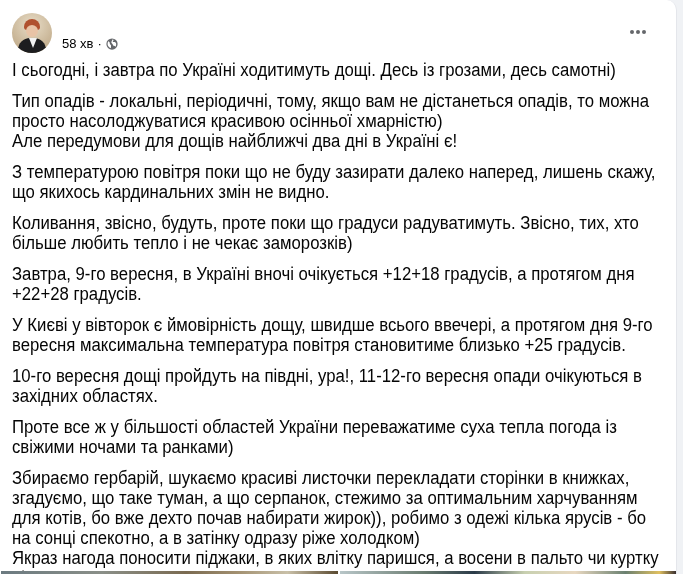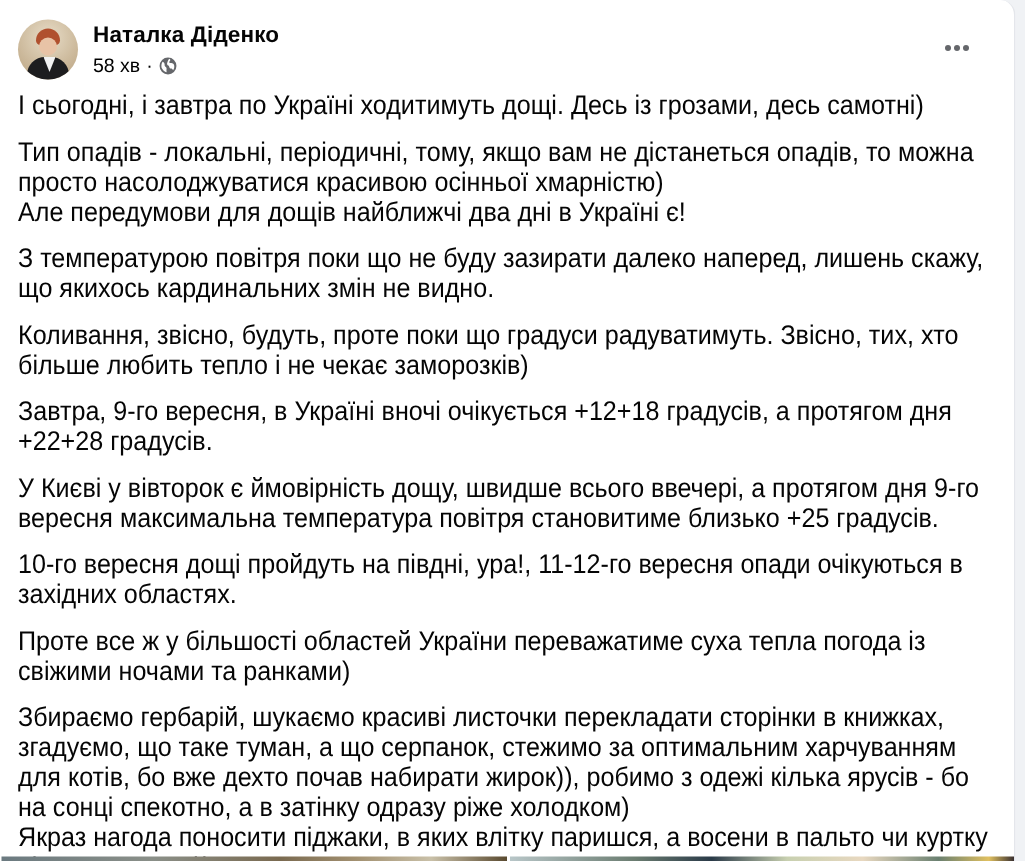--- a/index.html
+++ b/index.html
@@ -168,21 +168,20 @@
 <div class="card">
 
   <div class="header">
     <div class="avatar">
       <div class="hair"></div>
       <div class="face"></div>
       <div class="body"></div>
       <div class="collar"></div>
     </div>
 
-    <div class="author-name">Наталка Діденко</div>
 
     <div class="meta">
       <span>58 хв</span>
       <span class="dot">·</span>
       <span class="globe">
         <svg width="12" height="12" viewBox="0 0 16 16">
           <circle cx="8" cy="8" r="7.5" fill="#65676b"></circle>
           <path d="M3.2 4.2 C4.5 4.8 5.2 5.8 5 7 C4.8 8 6 8.6 6.6 9.5 C7 10.3 6.4 11.5 6.8 13.5 C5 13 3.2 11.5 2.3 9.5 C1.9 7.5 2.2 5.6 3.2 4.2 Z" fill="#ffffff"></path>
           <path d="M9 1.6 C10.5 2.2 10.2 3.4 9.3 4 C8.6 4.6 9.5 5.6 10.6 5.4 C11.8 5.2 12.8 6 13.4 7 C13.8 8.5 13.6 10.2 12.5 11.8 C12 10.5 11 10 10 10.3 C9 9.8 9.3 8.2 8.4 7.6 C7.4 7.2 6.8 6 7.4 4.8 C7.8 3.8 8.2 2.6 9 1.6 Z" fill="#ffffff"></path>
         </svg>

